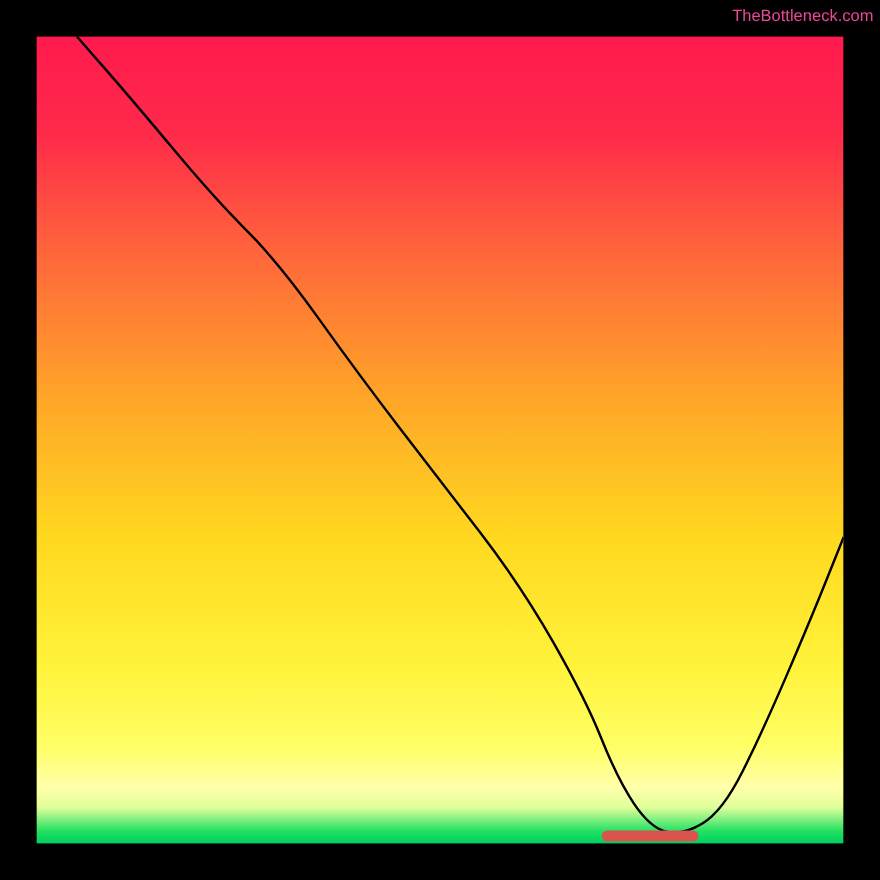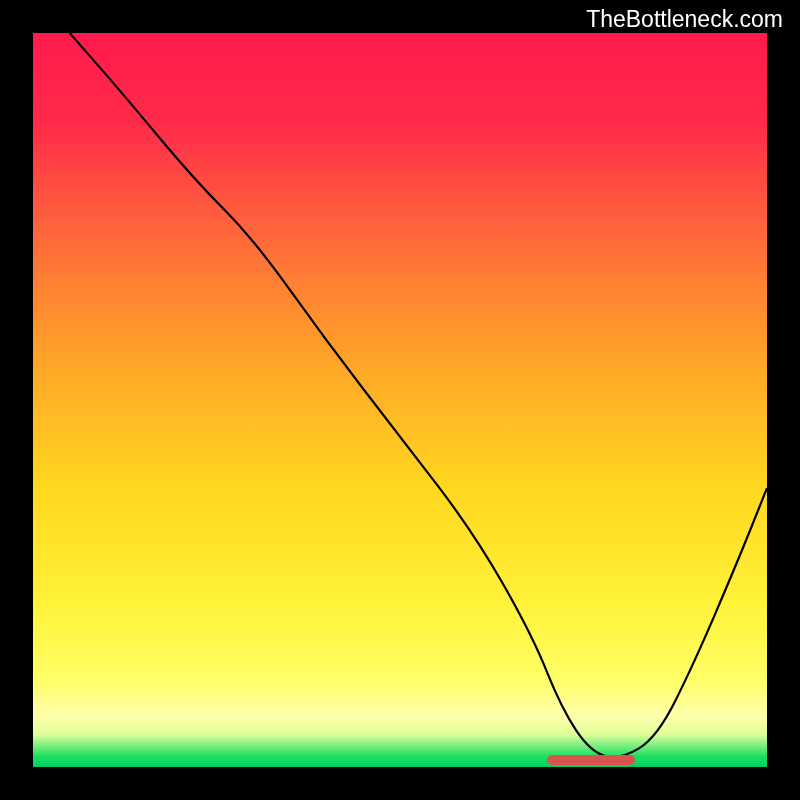--- a/index.html
+++ b/index.html
@@ -7,23 +7,23 @@
     padding: 0;
     width: 800px;
     height: 800px;
     background: #000;
     position: relative;
     font-family: Arial, sans-serif;
   }
   .watermark {
     position: absolute;
     top: 6px;
-    right: 17px;
-    color: #ffffff;
-    font-size: 23px;
+    right: 6px;
+    color: #ec4899;
+    font-size: 15px;
     z-index: 10;
   }
   .plot-area {
     position: absolute;
     left: 33px;
     top: 33px;
     width: 734px;
     height: 734px;
     overflow: hidden;
   }

